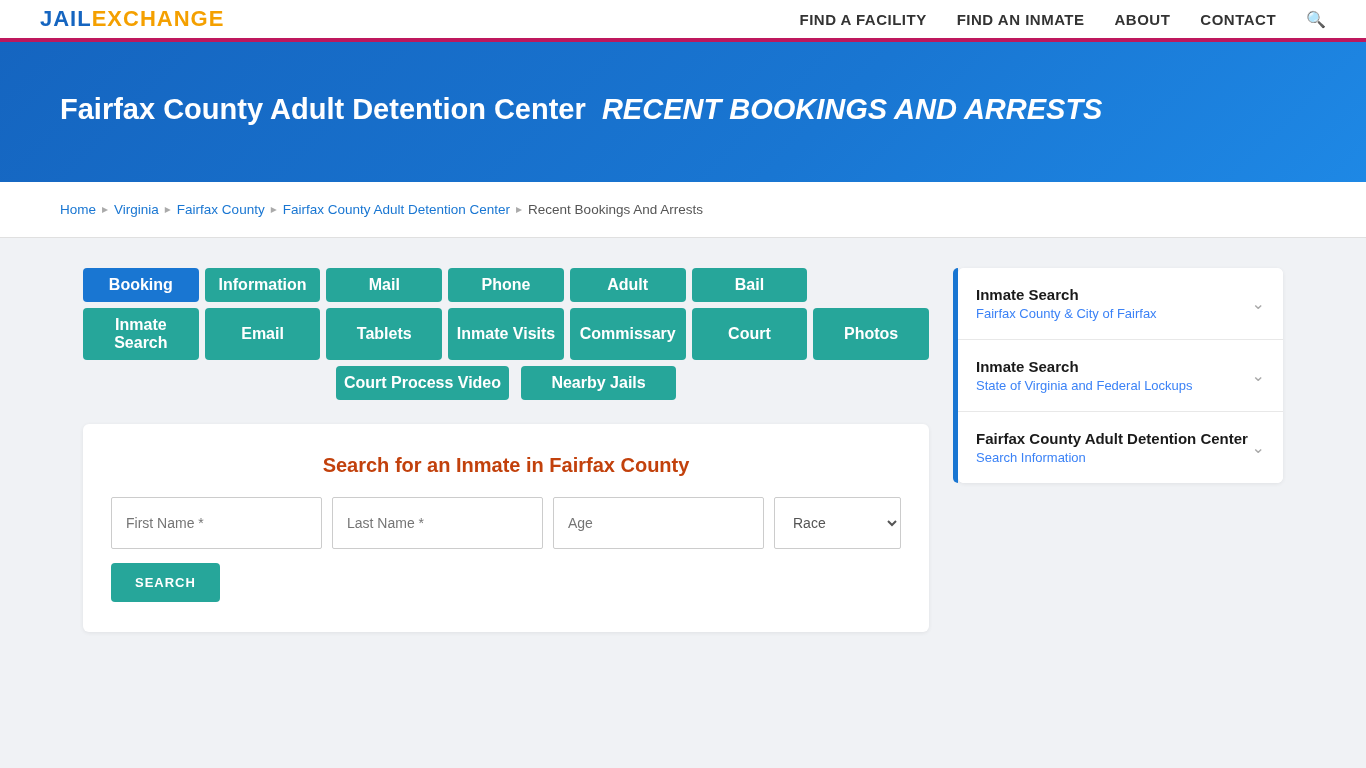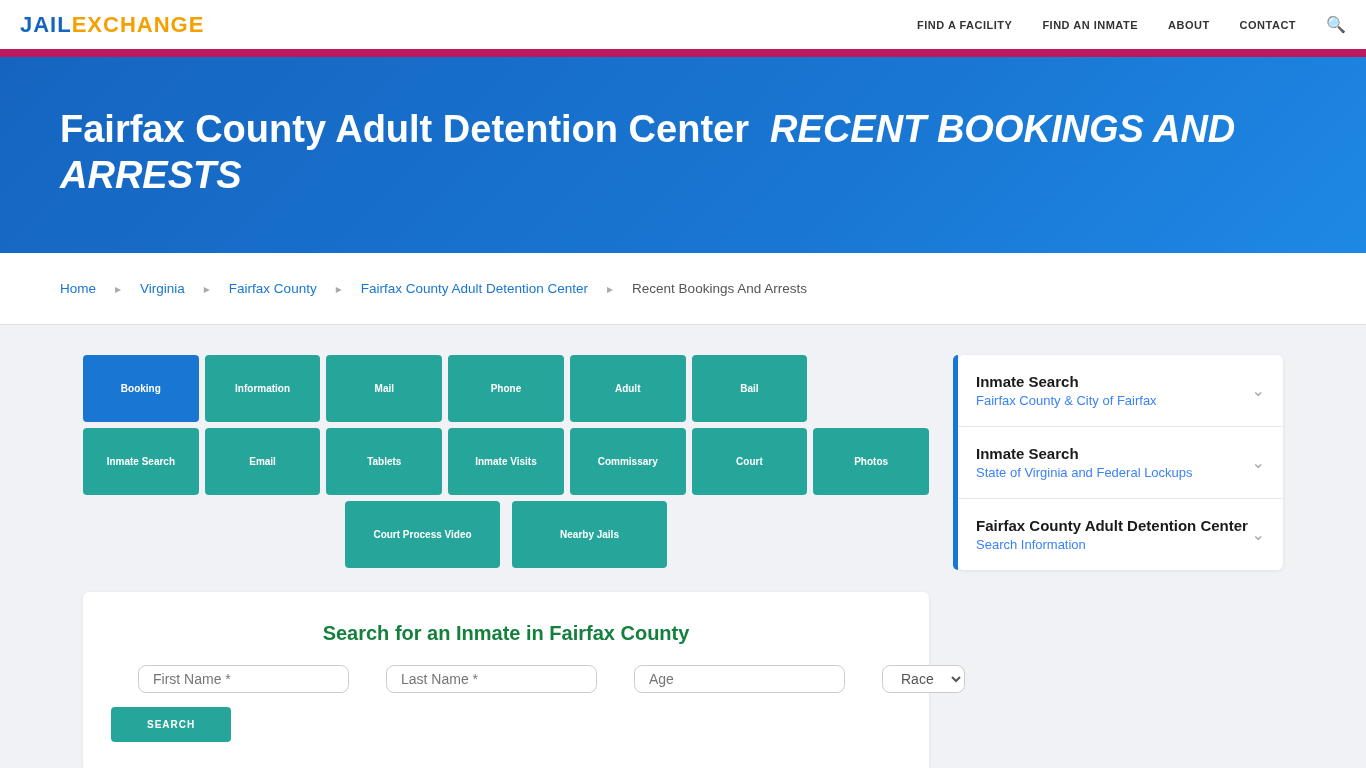--- a/index.html
+++ b/index.html
@@ -1,82 +1,82 @@
 <!DOCTYPE html>
 <html><head>
   <meta charset="utf-8">
   <style>
     * { box-sizing: border-box; margin: 0; padding: 0; }
     body { font-family: Arial, sans-serif; background: #f0f2f5; color: #333; }
 
     
     .navbar {
       background: #fff;
-      border-bottom: 8px solid #be185d;
+      border-bottom: 4px solid #be185d;
       display: flex;
       align-items: center;
       justify-content: space-between;
-      padding: 0 20px;
-      height: 57px;
+      padding: 0 40px;
+      height: 42px;
     }
     .navbar-logo {
       font-size: 22px;
       font-weight: 900;
       letter-spacing: 1px;
       color: #1a1a1a;
     }
     .navbar-logo span {
       color: #1565c0;
     }
     .navbar-logo .x-letter {
       color: #f4a000;
     }
     .navbar-nav {
       display: flex;
       align-items: center;
       gap: 30px;
     }
     .navbar-nav a {
       text-decoration: none;
-      font-size: 11px;
+      font-size: 15px;
       font-weight: 700;
       color: #333;
       letter-spacing: 0.5px;
     }
     .search-icon-btn {
       background: none;
       border: none;
       cursor: pointer;
       font-size: 16px;
       color: #333;
     }
 
     
     .hero {
       background: linear-gradient(135deg, #1565c0 0%, #1976d2 60%, #1e88e5 100%);
       padding: 50px 60px 55px 60px;
       color: #fff;
     }
     .hero h1 {
-      font-size: 38px;
+      font-size: 29px;
       font-weight: 800;
       line-height: 1.2;
     }
     .hero h1 .italic-part {
       font-style: italic;
       font-weight: 900;
     }
 
     
     .breadcrumb-bar {
       background: #fff;
-      padding: 28px 60px;
+      padding: 20px 60px;
       display: flex;
       align-items: center;
-      gap: 19px;
+      gap: 6px;
       font-size: 13.5px;
       border-bottom: 1px solid #e0e0e0;
     }
     .breadcrumb-bar a {
       color: #1976d2;
       text-decoration: none;
     }
     .breadcrumb-sep {
       color: #aaa;
       font-size: 12px;
@@ -102,24 +102,24 @@
       flex: 1;
       min-width: 0;
     }
     .tabs-grid {
       display: grid;
       grid-template-columns: repeat(7, 1fr);
       gap: 6px;
       margin-bottom: 6px;
     }
     .tab-btn {
-      padding: 28px 8px;
+      padding: 8px 8px;
       border: none;
       border-radius: 4px;
-      font-size: 10px;
+      font-size: 16px;
       font-weight: 600;
       color: #fff;
       cursor: pointer;
       text-align: center;
       background: #26a69a;
     }
     .tab-btn.active {
       background: #1976d2;
     }
     .tabs-row2 {
@@ -143,48 +143,47 @@
       background: #fff;
       border-radius: 6px;
       padding: 30px 28px;
       box-shadow: 0 1px 4px rgba(0,0,0,0.07);
     }
     .search-box h2 {
       text-align: center;
       font-size: 20px;
       font-weight: 700;
       margin-bottom: 20px;
-      color: #15803d;
+      color: #c2410c;
     }
     .search-form-row {
       display: flex;
       gap: 10px;
       margin-bottom: 14px;
     }
     .search-form-row input, .search-form-row select {
       flex: 1;
-      padding: 4px 14px;
+      padding: 16px 14px;
       border: 1px solid #ccc;
-      border-radius: 8px;
+      border-radius: 2px;
       font-size: 14px;
       color: #555;
       background: #fff;
       outline: none;
-      margin-left: 27px;
     }
     .search-form-row select {
       appearance: auto;
     }
     .search-btn {
       background: #26a69a;
       color: #fff;
       border: none;
       border-radius: 4px;
-      padding: 12px 36px;
-      font-size: 10px;
+      padding: 12px 24px;
+      font-size: 13px;
       font-weight: 700;
       letter-spacing: 1px;
       cursor: pointer;
       text-transform: uppercase;
     }
 
     
     .sidebar {
       width: 330px;
       flex-shrink: 0;

